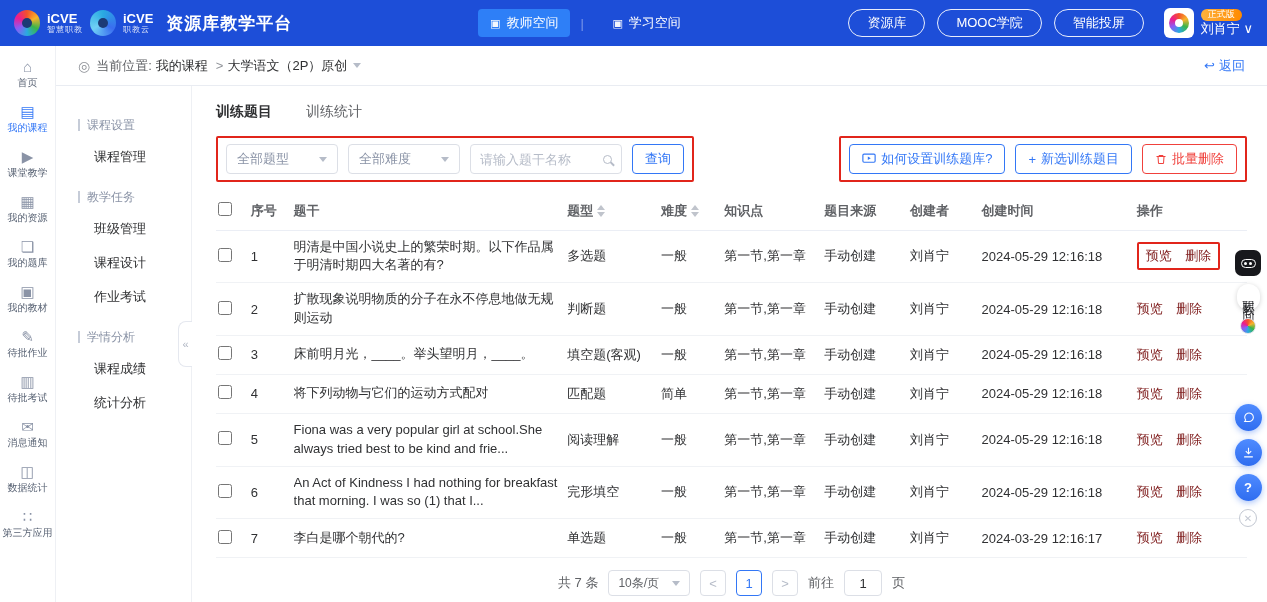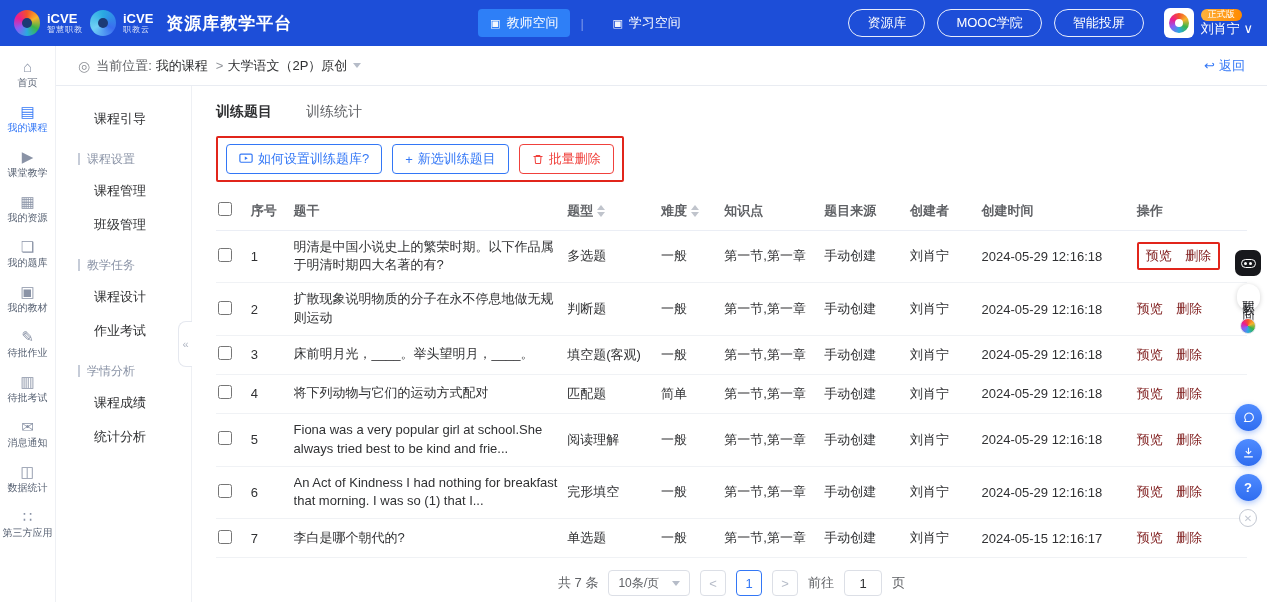--- a/index.html
+++ b/index.html
@@ -250,38 +250,35 @@
         <span>↩</span>
         <span>返回</span>
       </span>
     </div>
 
     <div class="content-row">
 
       <aside class="course-menu">
         <div>
 
-            <div class="menu-entry">
-              <span>课程引导</span>
-            </div>
 
             <div class="menu-entry group">
               <span>课程设置</span>
             </div>
 
             <div class="menu-entry">
               <span>课程管理</span>
             </div>
 
+            <div class="menu-entry group">
+              <span>教学任务</span>
+            </div>
+
             <div class="menu-entry">
               <span>班级管理</span>
-            </div>
-
-            <div class="menu-entry group">
-              <span>教学任务</span>
             </div>
 
             <div class="menu-entry">
               <span>课程设计</span>
             </div>
 
 
             <div class="menu-entry">
               <span>作业考试</span>
             </div>
@@ -308,20 +305,35 @@
             <span class="tab active">
               <span>训练题目</span>
             </span>
 
             <span class="tab">
               <span>训练统计</span>
             </span>
           </div>
 
         <div class="filter-row">
+          <div class="ann-wrap">
+            <span class="sel">
+              <span>全部题型</span>
+              <span class="caret"></span>
+            </span>
+            <span class="sel">
+              <span>全部难度</span>
+              <span class="caret"></span>
+            </span>
+            <span class="search-box">
+              <input placeholder="请输入题干名称" style="">
+              <span class="mag"></span>
+            </span>
+            <button class="btn btn-blue">查询</button>
+          </div>
 
           <div class="ann-wrap">
             <button class="btn btn-blue">
               <svg width="14" height="12" viewBox="0 0 24 20" fill="none" stroke="currentColor" stroke-width="2">
                   <rect x="1.5" y="1.5" width="21" height="14" rx="2"></rect>
                   <path d="M10 5.5l5 3.2-5 3.2z" fill="currentColor" stroke="none"></path>
                 </svg>
               <span>如何设置训练题库?</span>
             </button>
             <button class="btn btn-blue">
@@ -496,21 +508,21 @@
                 <td class="c-check"><input type="checkbox" style=""></td>
                 <td>7</td>
                 <td>
                   <div class="stem">李白是哪个朝代的?</div>
                 </td>
                 <td class="c-type">单选题</td>
                 <td>一般</td>
                 <td>第一节,第一章</td>
                 <td>手动创建</td>
                 <td>刘肖宁</td>
-                <td class="c-time">2024-05-15 12:16:17</td>
+                <td class="c-time">2024-03-29 12:16:17</td>
                 <td>
                   <span class="ops">
                     <a class="op">预览</a>
                     <a class="op">删除</a>
                   </span>
                 </td>
               </tr>
             </tbody>
         </table>
 

